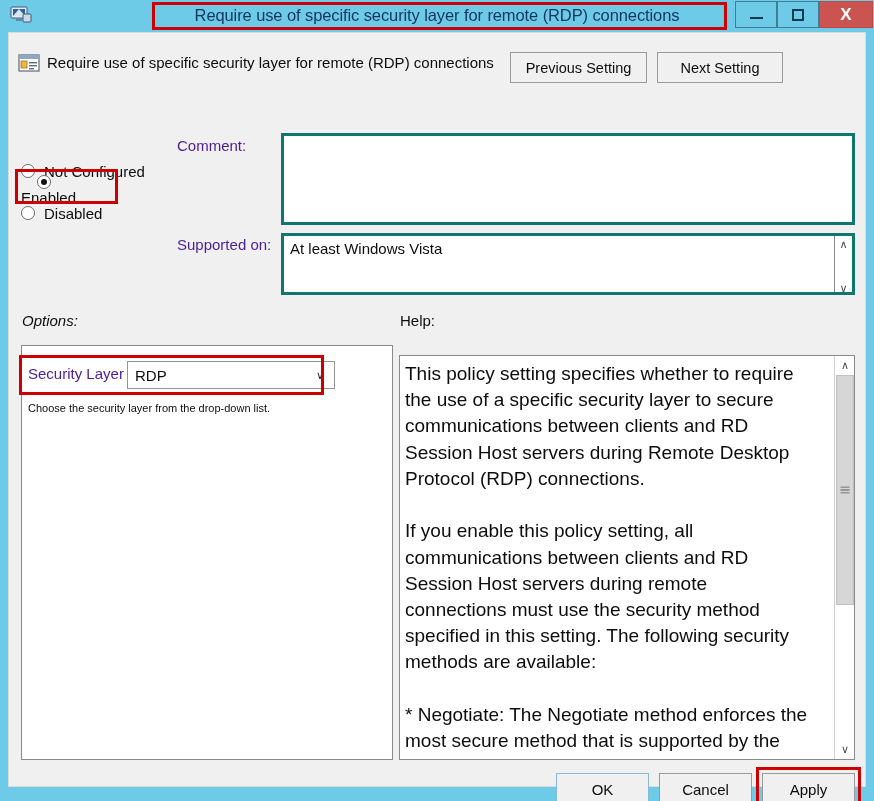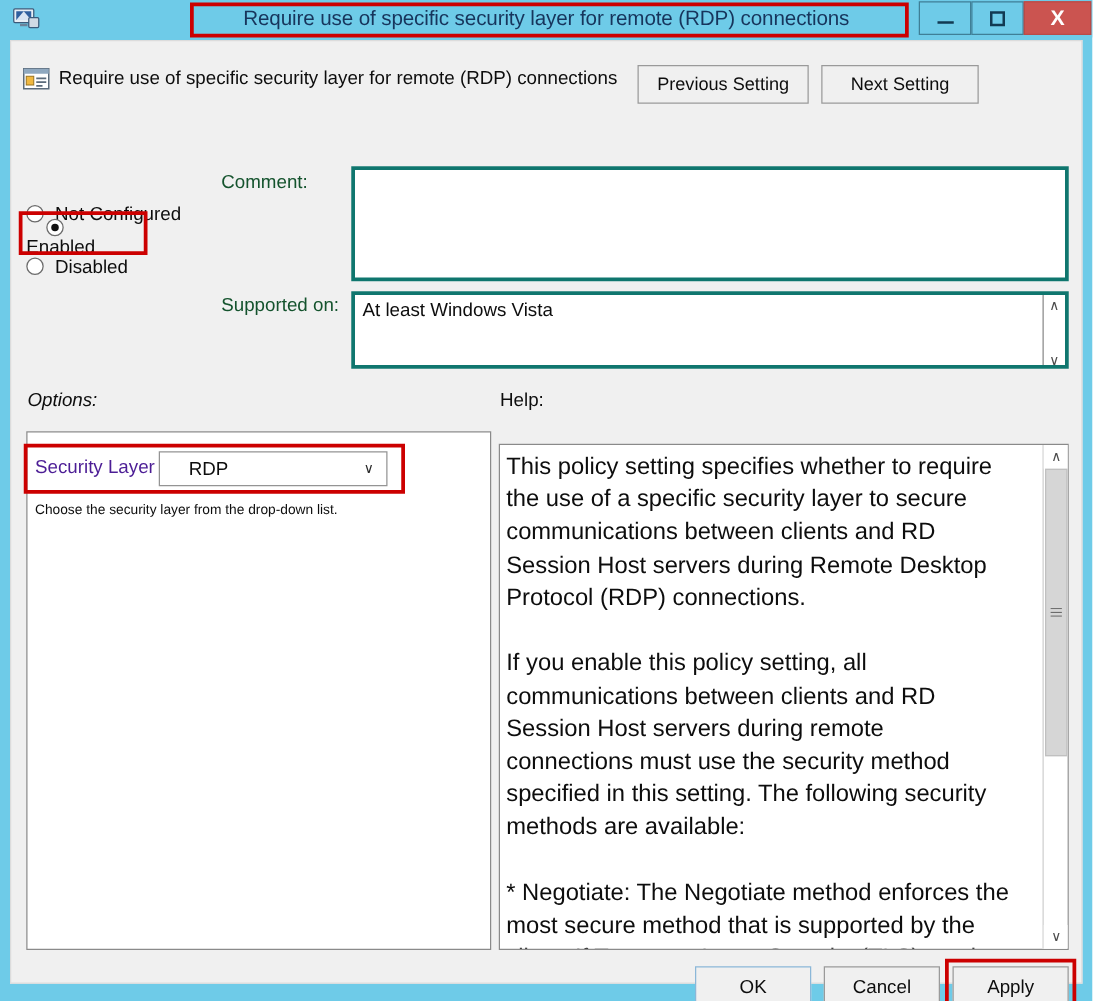--- a/index.html
+++ b/index.html
@@ -142,21 +142,21 @@
     left: 6px; top: 136px;
     width: 103px; height: 35px;
     border: 3px solid #cc0000;
     pointer-events: none;
   }
 
   
   .field-label {
     position: absolute;
     font-size: 15px;
-    color: #14532d;
+    color: #4c1d95;
   }
   #label-comment      { left: 168px; top: 104px; }
   #label-supported-on { left: 168px; top: 203px; }
 
   .textbox {
     position: absolute;
     background: #ffffff;
     border: 3px solid #0f766e;
     font-size: 15px;
     color: #0d0d0d;
@@ -197,28 +197,28 @@
   }
   #sl-label {
     position: absolute;
     left: 19px; top: 332px;
     font-size: 15px;
     color: #4c1d95;
   }
   #sl-select {
     position: absolute;
     left: 118px; top: 328px;
-    width: 183px; height: 28px;
+    width: 208px; height: 28px;
     background: #ffffff;
     border: 1px solid #949494;
     font-size: 15px;
     color: #0d0d0d;
     display: flex;
     align-items: center;
-    padding-left: 23px;
+    padding-left: 7px;
   }
   #sl-caret {
     position: absolute;
     right: 10px; top: 50%;
     transform: translateY(-50%);
     font-size: 11px;
     color: #2b2b2b;
   }
   #sl-highlight {
     position: absolute;

